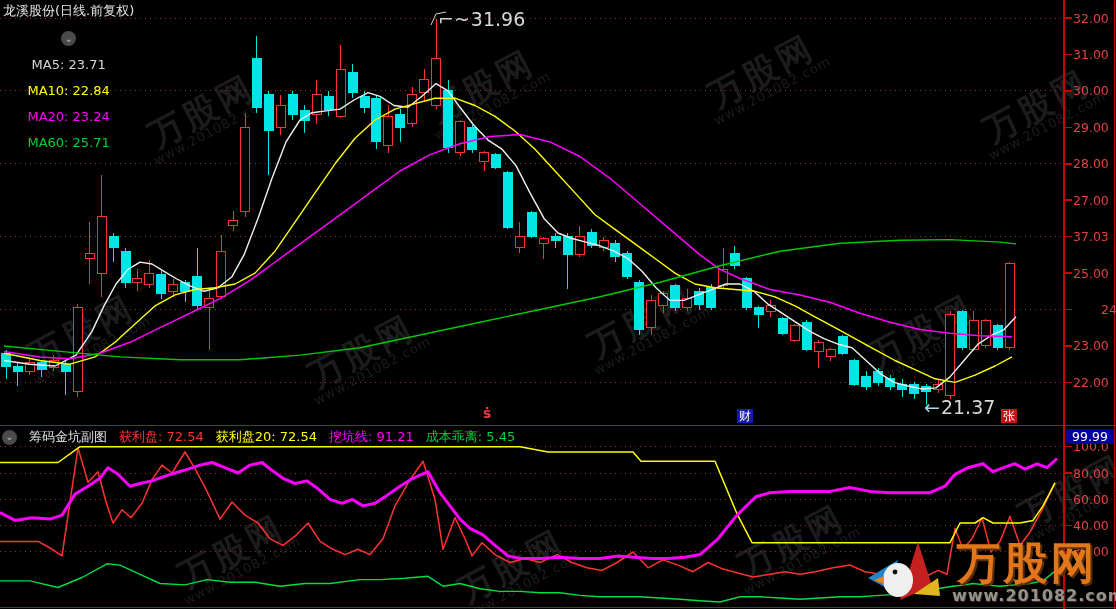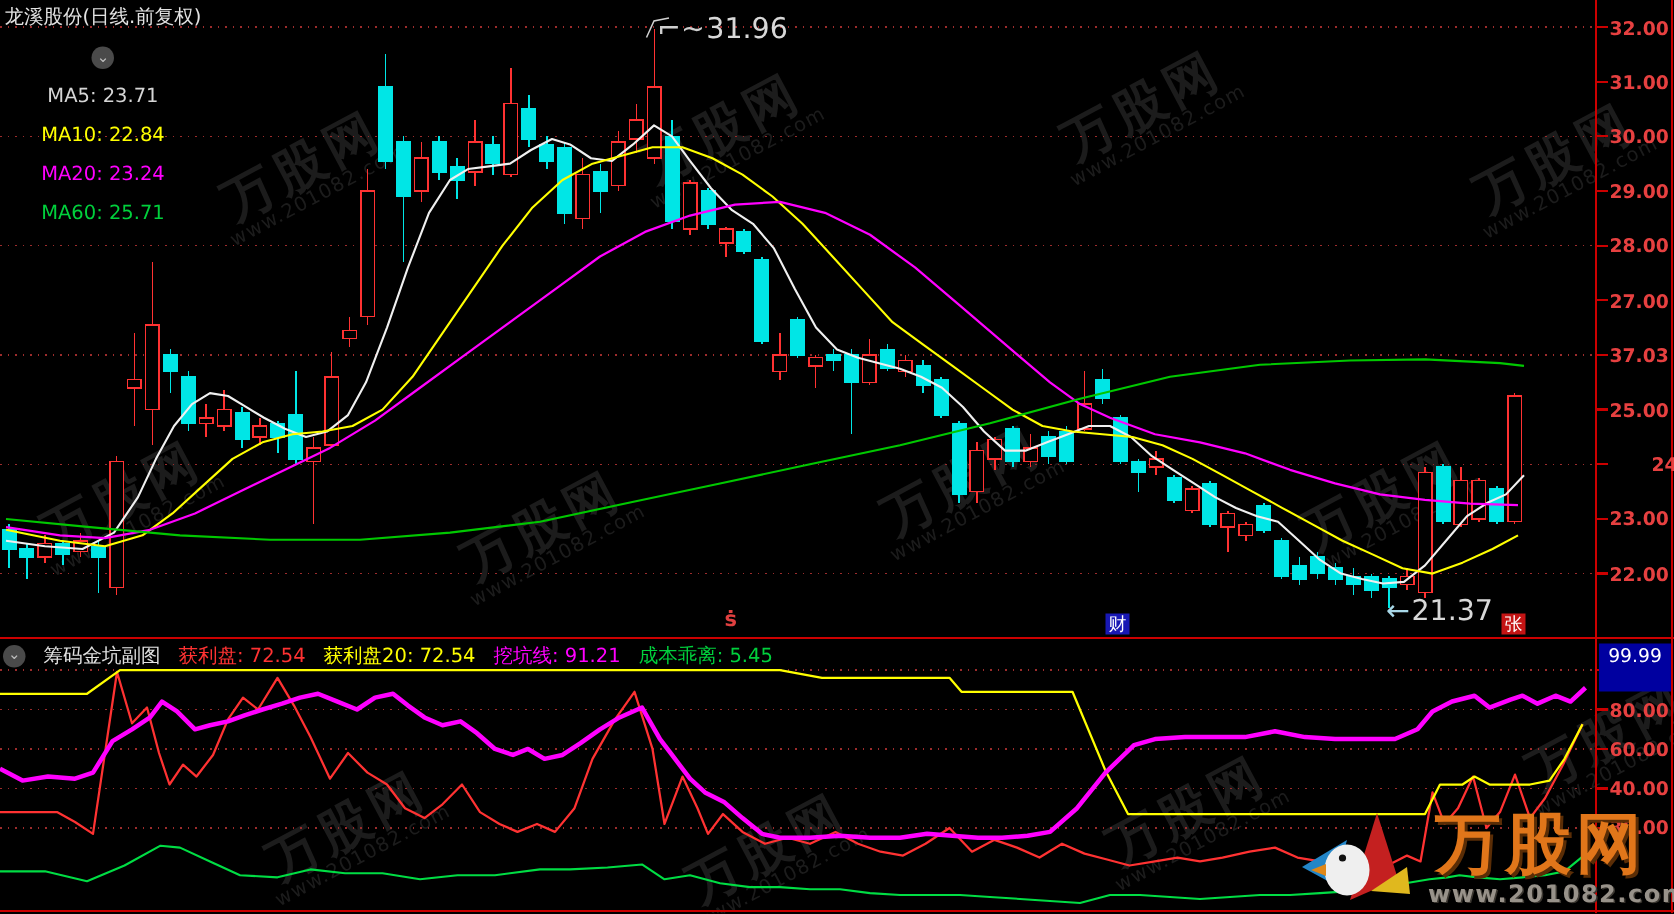--- a/index.html
+++ b/index.html
@@ -10,22 +10,22 @@
   .wm-tile .wm-big{font-size:34px;font-weight:bold;letter-spacing:4px;line-height:30px;}
   .wm-tile .wm-url{font-size:13px;letter-spacing:1px;}
   svg.chart{position:absolute;left:0;top:0;z-index:1;}
   .hdr{position:absolute;z-index:3;display:flex;align-items:center;font-size:13px;white-space:nowrap;}
   .hdr-main{top:2px;left:3px;gap:11px;flex-direction:column;}
   .hdr-sub{top:428px;left:2px;gap:12px;}
   .t-white{color:#e2e2e2;} .t-gray{color:#d6d6d6;} .t-yel{color:#ffff00;}
   .t-mag{color:#ff00ff;} .t-grn{color:#00d03c;} .t-red{color:#ff3232;}
   .circle-btn{display:inline-flex;align-items:center;justify-content:center;width:15px;height:15px;
       border-radius:50%;background:#4a4a4a;color:#c0c0c0;font-size:10px;line-height:1;}
-  .axis-label{position:absolute;z-index:2;width:44px;color:#e64040;font-size:12.5px;text-align:left;font-weight:bold;}
-  .cur-box{position:absolute;z-index:3;left:1066px;top:429px;width:48px;height:32px;background:#0000a0;
+  .axis-label{position:absolute;z-index:2;width:44px;color:#e64040;font-size:12.5px;text-align:left;}
+  .cur-box{position:absolute;z-index:3;left:1066px;top:429px;width:48px;height:15px;background:#0000a0;
       color:#ffffff;font-size:12.5px;text-align:center;line-height:15px;}
   .anno{position:absolute;z-index:3;color:#d8d8d8;font-size:19px;white-space:nowrap;}
   .anno .arr{color:#a8d8e8;margin-right:1px;}
   .mark{position:absolute;z-index:3;font-size:12px;line-height:14px;}
   .mark-s{color:#e04040;font-weight:bold;font-size:14px;}
   .mark-cai{background:#1818b4;color:#fff;padding:0 2px;}
   .mark-zhang{background:#c41414;color:#fff;padding:0 2px;}
   .logo{position:absolute;z-index:4;left:952px;top:540px;width:150px;text-align:center;}
   .logo-big{color:#e1761a;font-size:44px;font-weight:bold;letter-spacing:3px;line-height:46px;
       text-shadow:2px 2px 0 #5a2d06;}

